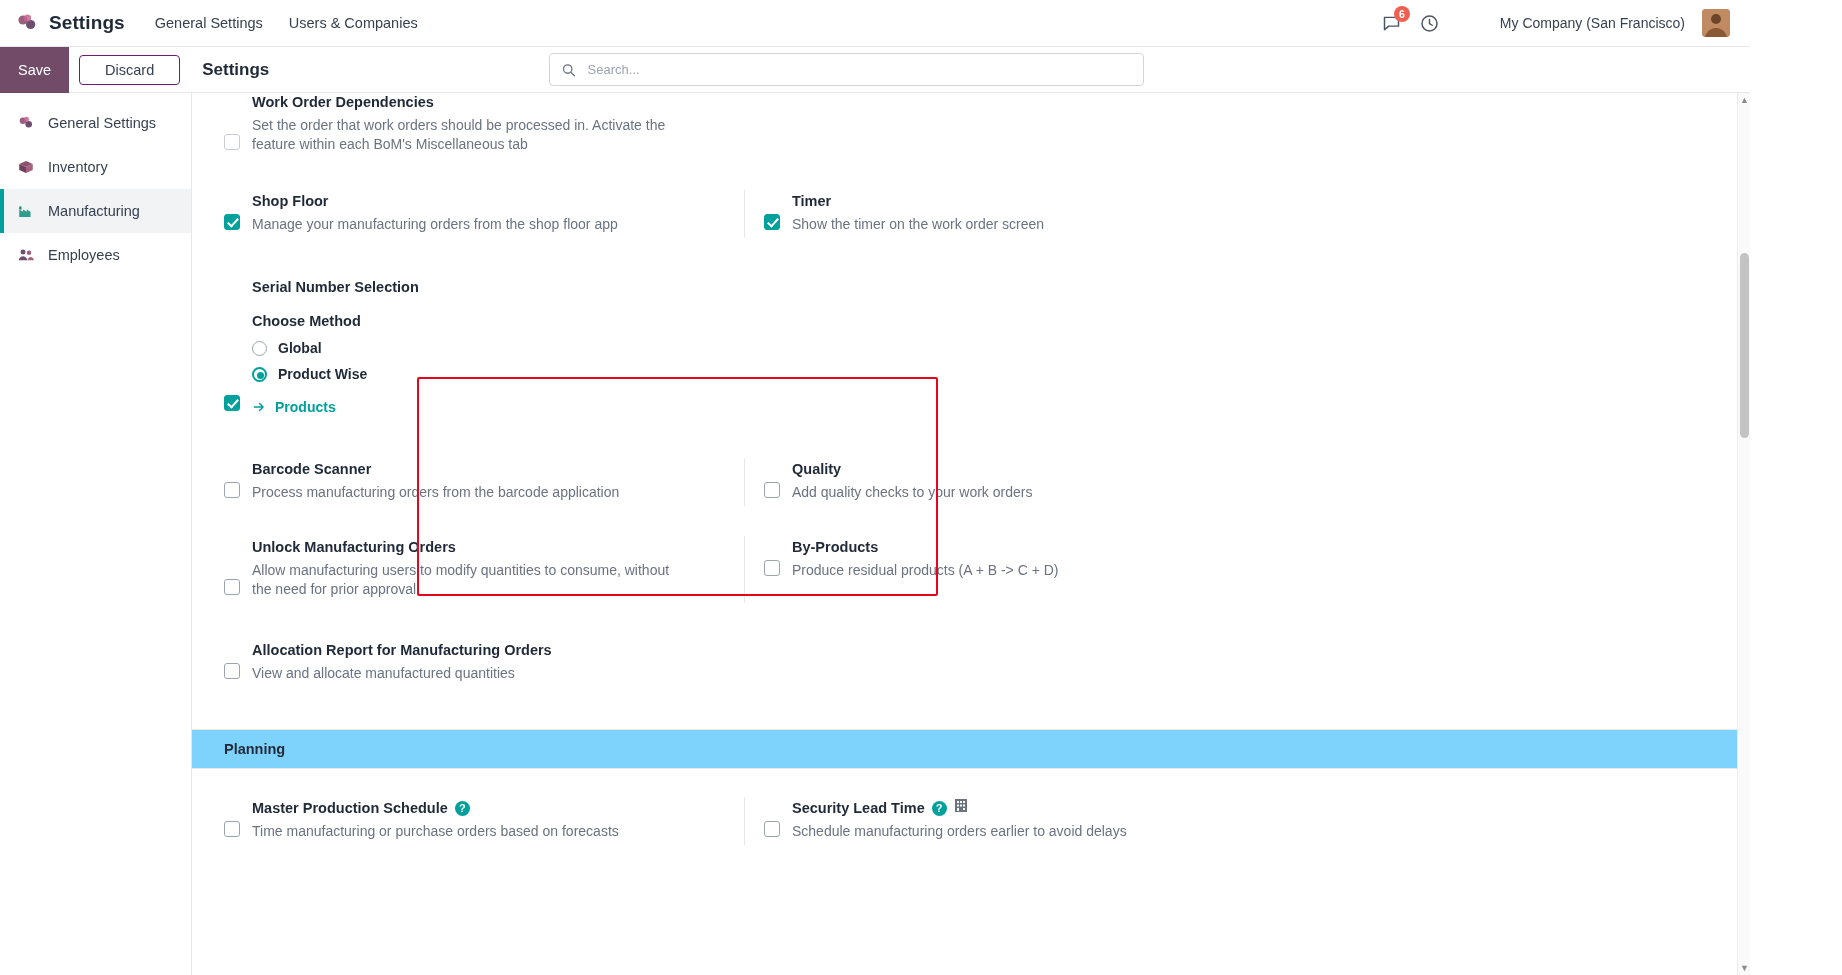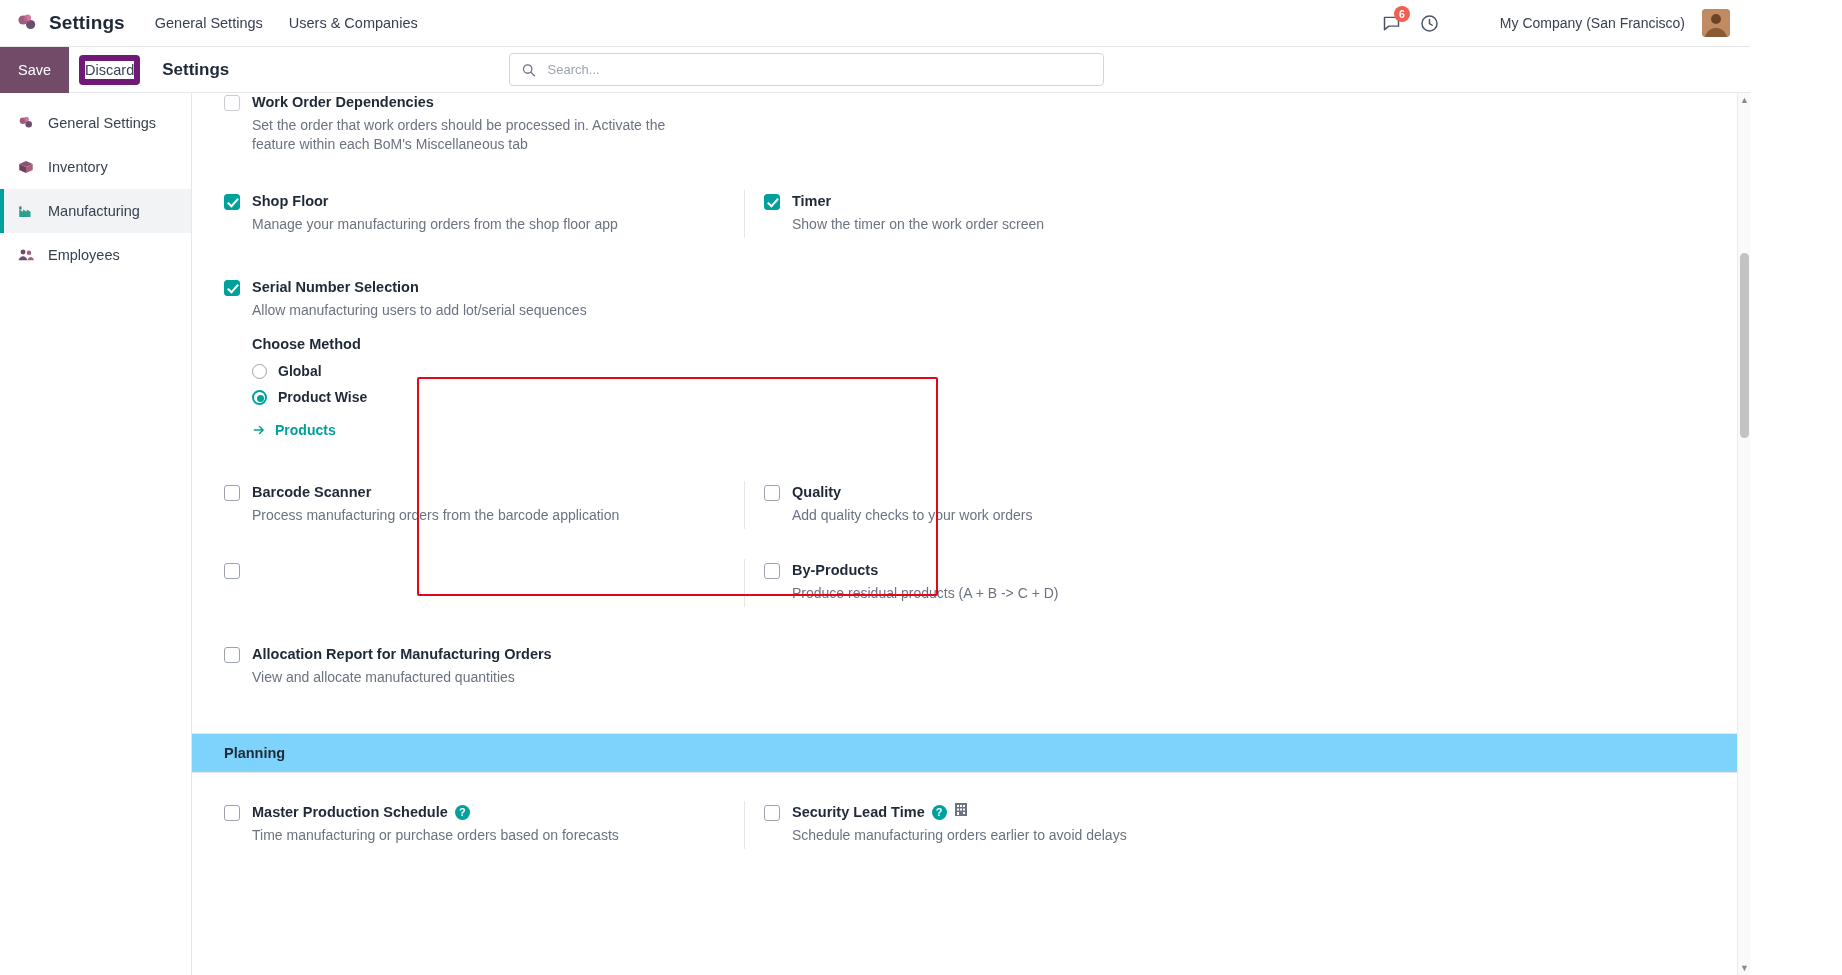--- a/index.html
+++ b/index.html
@@ -92,24 +92,24 @@
     color: #fff;
     border: none;
     height: 46px;
     padding: 0 18px;
     font-size: 14.5px;
     cursor: pointer;
   }
   .btn-discard {
     background: #ffffff;
     color: #374151;
-    border: 6px solid #701a75;
+    border: 1px solid #701a75;
     height: 30px;
     margin-left: 10px;
-    padding: 0 0;
+    padding: 0 25px;
     border-radius: 4px;
     font-size: 14.5px;
     cursor: pointer;
   }
   .cp-title {
     font-size: 17px;
     font-weight: 700;
     color: #1f2937;
     margin-left: 22px;
   }
@@ -178,21 +178,21 @@
   }
   .col {
     width: 520px;
     padding-right: 28px;
     position: relative;
   }
   .setting {
     display: flex;
     gap: 12px;
     padding: 7px 0 12px 0;
-    align-items: flex-start;
+    align-items: flex-end;
   }
   .setting .cb-wrap { padding-top: 3px; }
   .setting-text { flex: 1; }
   .setting-title {
     font-size: 14.5px;
     font-weight: 700;
     color: #1f2937;
     line-height: 20px;
     display: flex;
     align-items: center;
@@ -502,21 +502,20 @@
         </div>
 
         <div class="row" style="margin-top:24px;">
           <div class="col">
             <div class="setting">
               <span class="cb-wrap">
                 <span class="cb checked"></span>
               </span>
               <div class="setting-text">
                 <div class="setting-title">Serial Number Selection</div>
-                <div class="setting-desc">Allow manufacturing users to add lot/serial sequences</div>
 
                 <div class="sub-head">Choose Method</div>
 
                 <div class="radio-line">
                   <span class="radio"></span>
                   <span class="radio-label">Global</span>
                 </div>
                 <div class="radio-line">
                   <span class="radio selected"></span>
                   <span class="radio-label">Product Wise</span>
@@ -559,20 +558,24 @@
             </div>
           </div>
         </div>
 
         <div class="row" style="margin-top:16px;">
           <div class="col">
             <div class="setting">
               <span class="cb-wrap">
                 <span class="cb"></span>
               </span>
+              <div class="setting-text">
+                <div class="setting-title">Unlock Manufacturing Orders</div>
+                <div class="setting-desc">Allow manufacturing users to modify quantities to consume, without the need for prior approval</div>
+              </div>
             </div>
           </div>
           <div class="col">
             <div class="vline"></div>
             <div class="setting" style="padding-left:20px;">
               <span class="cb-wrap">
                 <span class="cb"></span>
               </span>
               <div class="setting-text">
                 <div class="setting-title">By-Products</div>

